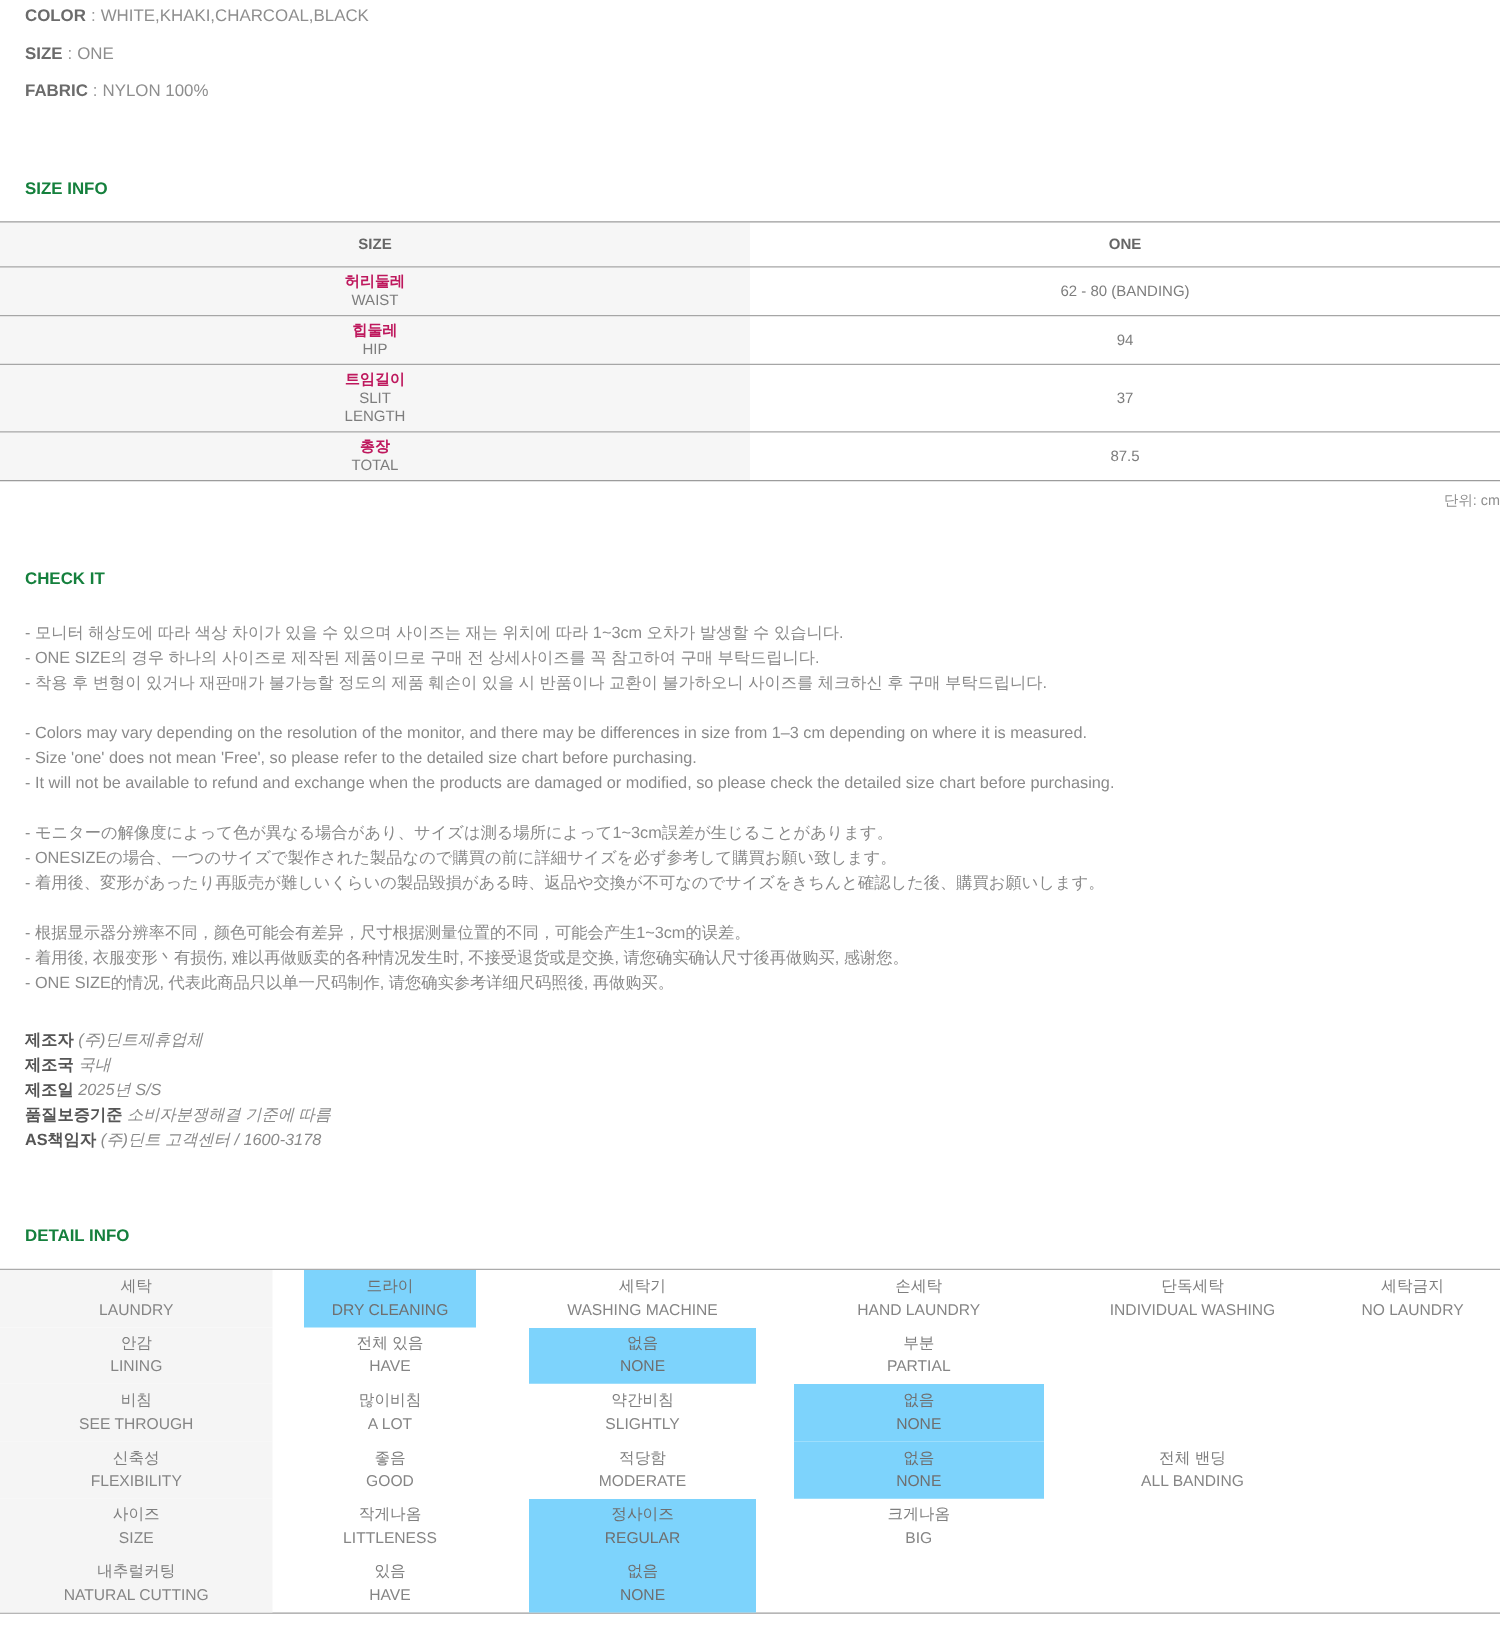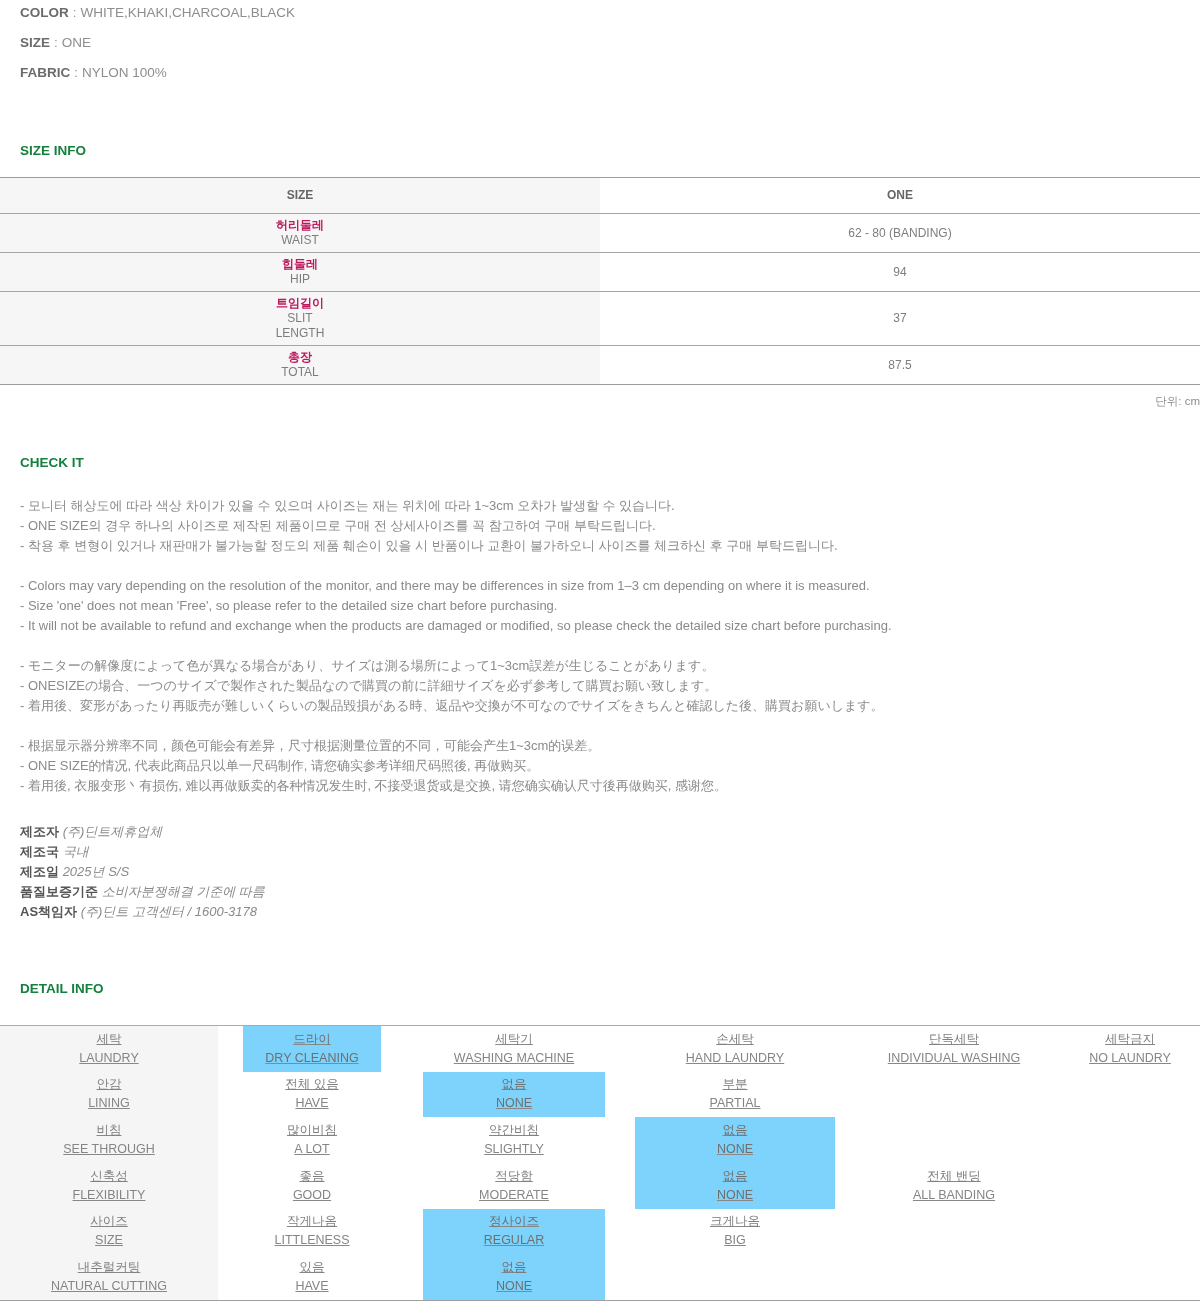--- a/index.html
+++ b/index.html
@@ -41,24 +41,24 @@
   .notice-block p{margin:0;font-size:13px;line-height:20px;color:#8a8a8a;}
   .checkit-wrap{margin-top:26px;}
 
   
   .maker{margin-top:26px;}
   .maker-line{font-size:13px;line-height:20px;margin:0;}
   .maker-label{font-weight:bold;color:#555;}
   .maker-value{color:#8a8a8a;font-style:italic;}
 
   
-  .dgrid{margin-top:29px;display:grid;
+  .dgrid{margin-top:19px;display:grid;
     grid-template-columns:218px 188px 216px 226px 212px 140px;
     grid-template-rows:repeat(6,45.67px);
-    border-top:1px solid #ababab;border-bottom:1px solid #9e9e9e;text-decoration:underline;}
+    border-top:1px solid #ababab;border-bottom:1px solid #9e9e9e;}
   .dcell{display:flex;flex-direction:column;justify-content:center;align-items:center;
     text-align:center;font-size:12.5px;line-height:19px;color:#7d7d7d;}
   .dcell .ko{color:#7e7e7e;}
   .dcell .en{color:#858585;}
   .lab{background:#f5f5f5;}
   .hl{background-color:#7dd3fc;background-clip:content-box;}
   .hl .ko,.hl .en{color:#6f6f6f;}
   .hl.c2{padding:0 25px;}
   .hl.c3{padding:0 17px;}
   .hl.c4{padding:0 13px;}
@@ -134,22 +134,22 @@
       <p>- Size 'one' does not mean 'Free', so please refer to the detailed size chart before purchasing.</p>
       <p>- It will not be available to refund and exchange when the products are damaged or modified, so please check the detailed size chart before purchasing.</p>
     </div>
     <div class="notice-block">
       <p>- モニターの解像度によって色が異なる場合があり、サイズは測る場所によって1~3cm誤差が生じることがあります。</p>
       <p>- ONESIZEの場合、一つのサイズで製作された製品なので購買の前に詳細サイズを必ず参考して購買お願い致します。</p>
       <p>- 着用後、変形があったり再販売が難しいくらいの製品毀損がある時、返品や交換が不可なのでサイズをきちんと確認した後、購買お願いします。</p>
     </div>
     <div class="notice-block">
       <p>- 根据显示器分辨率不同，颜色可能会有差异，尺寸根据测量位置的不同，可能会产生1~3cm的误差。</p>
+      <p>- 着用後, 衣服变形丶有损伤, 难以再做贩卖的各种情况发生时, 不接受退货或是交换, 请您确实确认尺寸後再做购买, 感谢您。</p>
       <p>- ONE SIZE的情况, 代表此商品只以单一尺码制作, 请您确实参考详细尺码照後, 再做购买。</p>
-      <p>- 着用後, 衣服变形丶有损伤, 难以再做贩卖的各种情况发生时, 不接受退货或是交换, 请您确实确认尺寸後再做购买, 感谢您。</p>
     </div>
   </div>
 
   <div class="maker pad">
     <p class="maker-line">
       <span class="maker-label">제조자</span>
       <span class="maker-value">(주)딘트제휴업체</span>
     </p>
     <p class="maker-line">
       <span class="maker-label">제조국</span>

